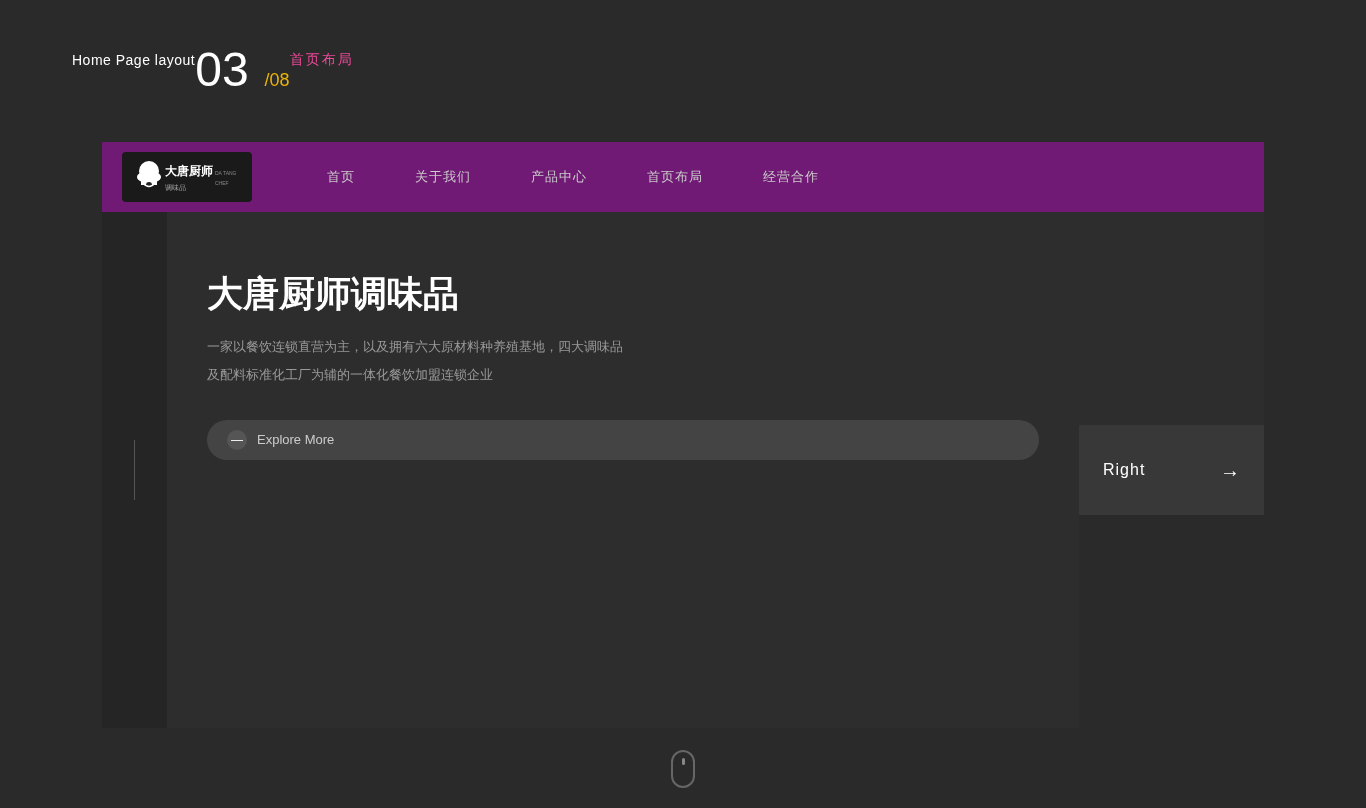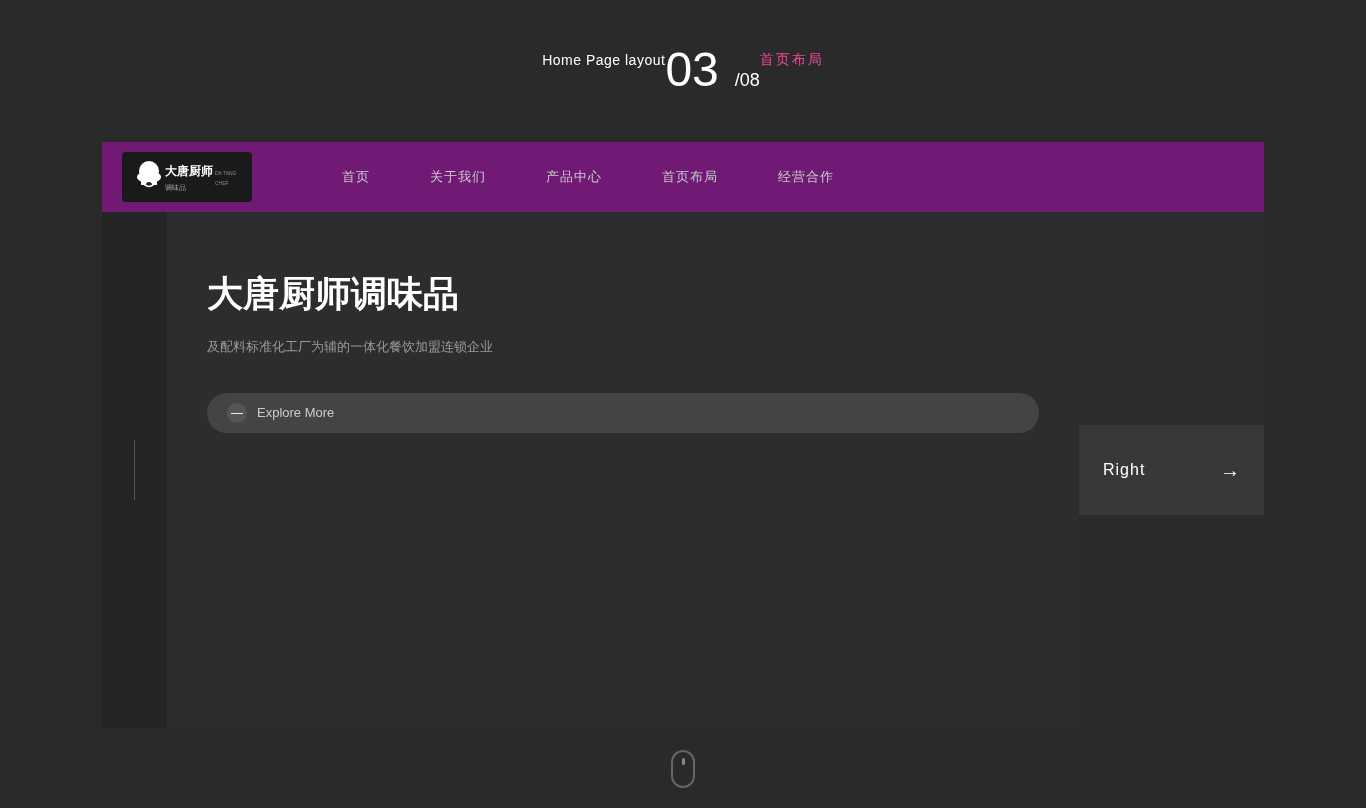--- a/index.html
+++ b/index.html
@@ -14,22 +14,22 @@
 
     
     .top-bar {
       position: absolute;
       top: 0;
       left: 0;
       width: 100%;
       height: 120px;
       display: flex;
       align-items: center;
-      justify-content: center;
-      padding: 0 44px;
+      justify-content: flex-start;
+      padding: 0 72px;
       background-color: #2a2a2a;
       z-index: 10;
     }
 
     .top-bar-left {
       font-size: 14px;
       color: #ffffff;
       letter-spacing: 0.5px;
     }
 
@@ -41,21 +41,21 @@
 
     .page-num-large {
       font-size: 48px;
       font-weight: 300;
       color: #ffffff;
       line-height: 1;
     }
 
     .page-num-small {
       font-size: 18px;
-      color: #ffffff;
+      color: #eab308;
       font-weight: 300;
       margin-top: 44px;
     }
 
     .top-bar-right {
       font-size: 14px;
       color: #ec4899;
       letter-spacing: 2px;
     }
 
@@ -101,21 +101,21 @@
 
     .logo-svg {
       width: 120px;
       height: 44px;
     }
 
     .nav-items {
       display: flex;
       align-items: center;
       gap: 60px;
-      margin-left: 60px;
+      margin-left: 45px;
     }
 
     .nav-item {
       font-size: 13px;
       color: #cccccc;
       cursor: pointer;
       letter-spacing: 1px;
     }
 
     
@@ -339,20 +339,21 @@
 
   <div class="hero-section">
 
     <div class="left-sidebar">
       <div class="vertical-line"></div>
     </div>
 
     <div class="hero-content">
       <div class="hero-title">大唐厨师调味品</div>
       <div class="hero-desc">
+        <span class="hero-desc-line">一家以餐饮连锁直营为主，以及拥有六大原材料种养殖基地，四大调味品</span>
         <span class="hero-desc-line">及配料标准化工厂为辅的一体化餐饮加盟连锁企业</span>
       </div>
       <button class="explore-btn">
         <span class="explore-btn-icon">—</span>
         <span>Explore More</span>
       </button>
     </div>
 
     <div class="right-nav-panel">
       <div class="right-nav-top"></div>

